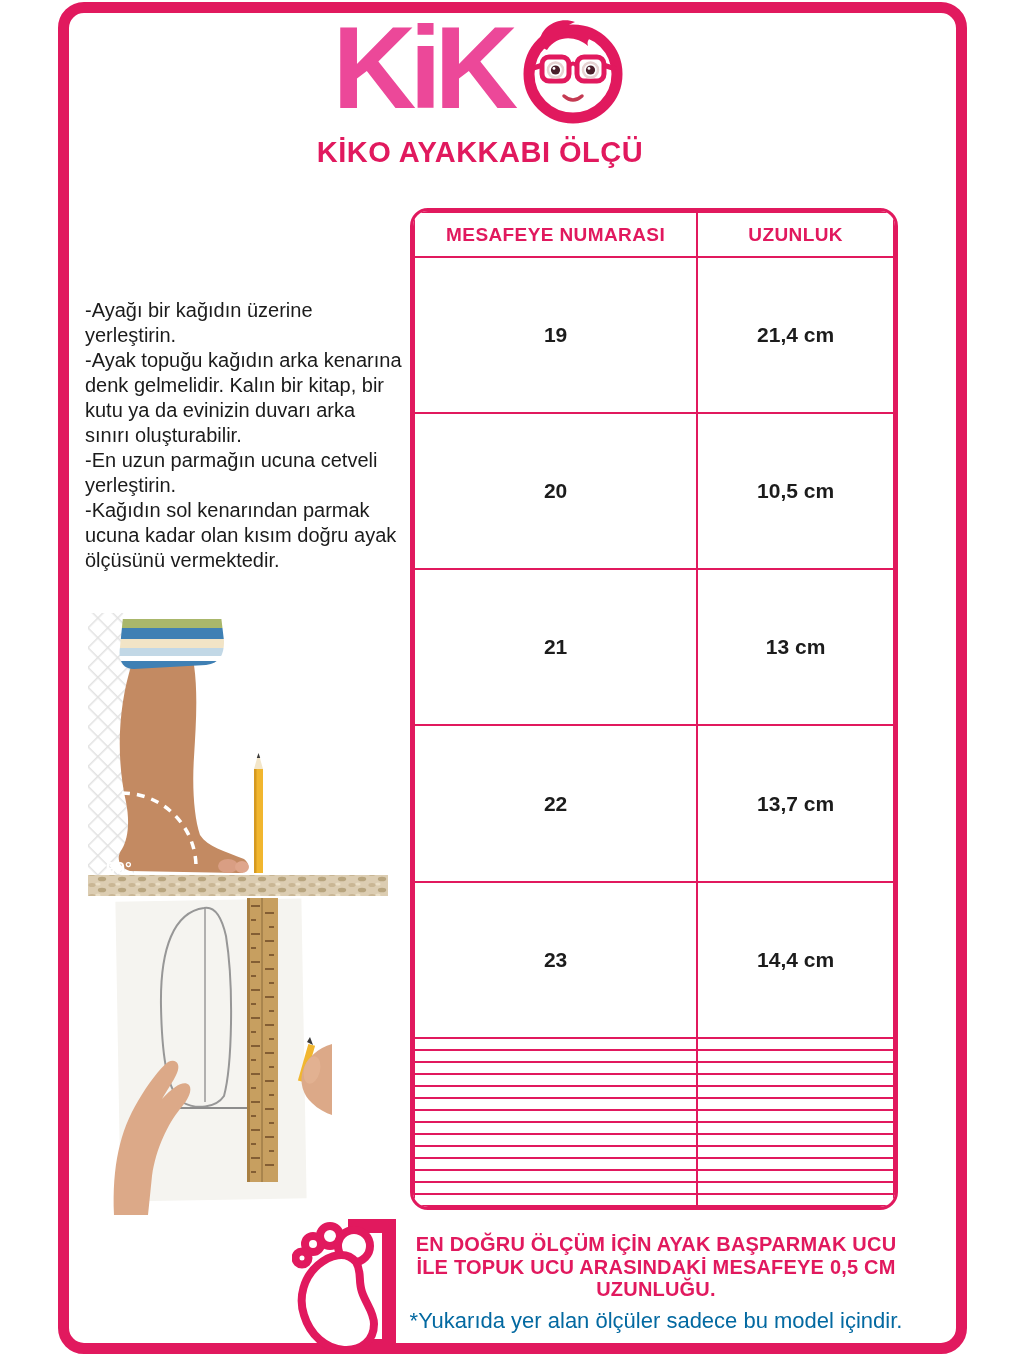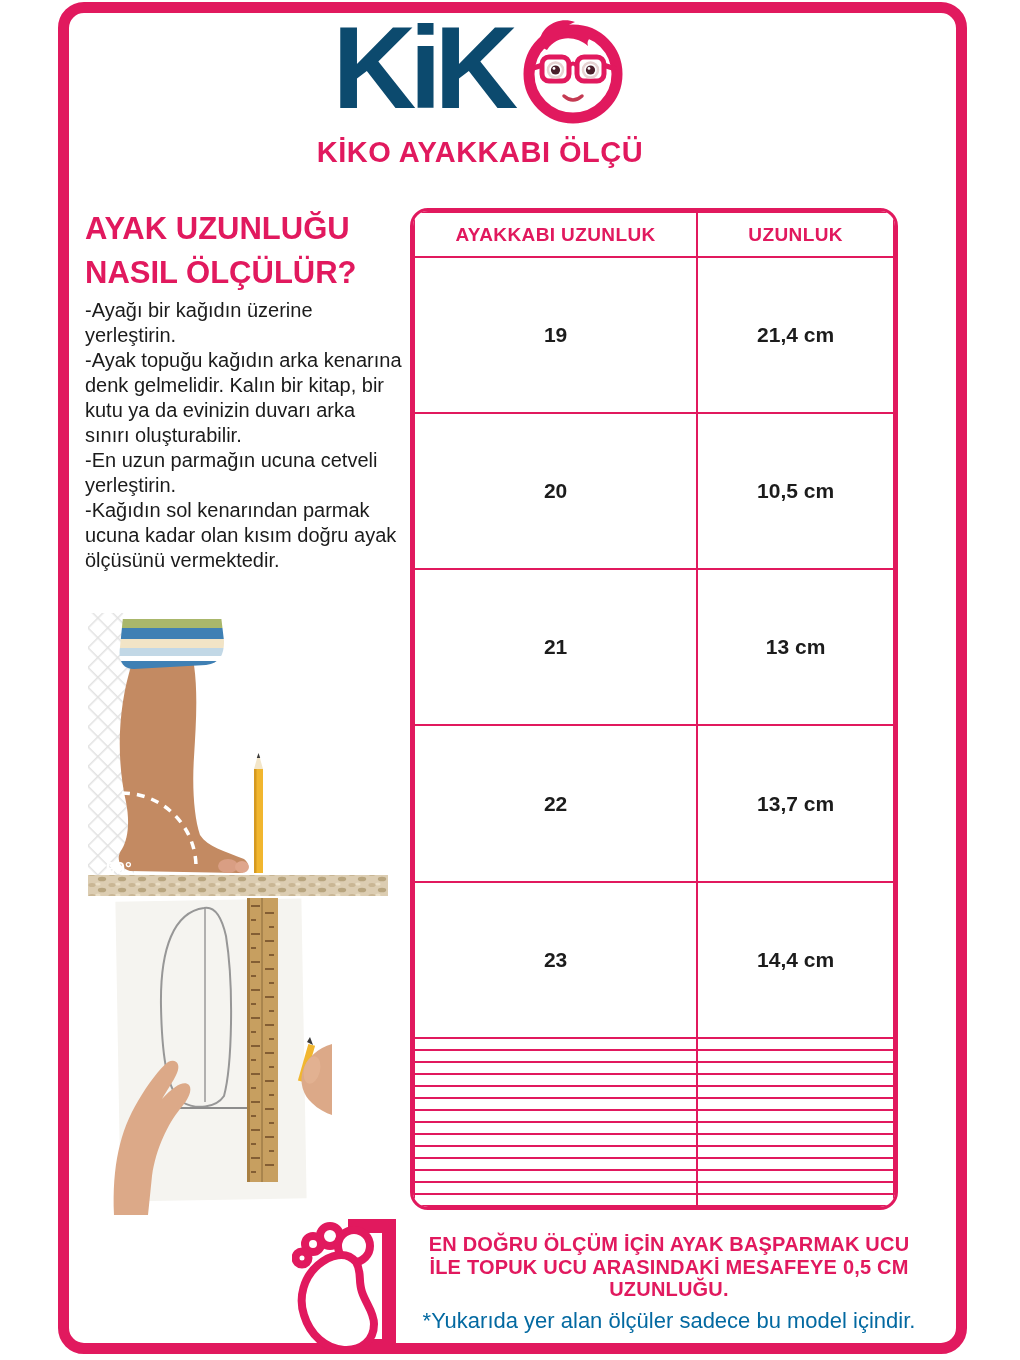--- a/index.html
+++ b/index.html
@@ -6,21 +6,21 @@
   html,body { background:#ffffff; }
   body { font-family:"Liberation Sans", sans-serif; }
   .page { position:relative; width:1020px; height:1360px; background:#fff; overflow:hidden; }
 
   .frame { position:absolute; left:58px; top:2px; width:909px; height:1352px;
            border:11px solid #E1195E; border-radius:26px; }
 
   
   .logo-row { position:absolute; left:292px; top:16px; width:376px; height:112px;
               display:flex; align-items:center; justify-content:center; }
-  .logo-text { font-size:116px; font-weight:bold; color:#0c4a6e; letter-spacing:-7px;
+  .logo-text { font-size:116px; font-weight:bold; color:#ec4899; letter-spacing:-7px;
                line-height:1; transform:translateY(-4px); }
   .logo-face { width:112px; height:112px; margin-left:4px; }
   .logo-subtitle { position:absolute; left:282px; top:136px; width:396px; text-align:center;
                    font-size:29px; font-weight:bold; color:#E1195E; letter-spacing:0.5px; }
 
   
   .heading { position:absolute; left:85px; top:207px; width:330px;
              font-size:31px; font-weight:bold; color:#E1195E; line-height:44px; }
   .instructions { position:absolute; left:85px; top:298px; width:320px;
                   font-size:20px; line-height:25px; color:#1b1b1b; }
@@ -38,21 +38,21 @@
   .size-table thead tr { height:45px; }
   .size-table th { color:#E1195E; font-size:19px; font-weight:bold; letter-spacing:0.4px; }
   .size-table td { color:#1c1c1c; font-size:21px; font-weight:bold; }
   .col-size { width:59%; }
 
   
   .add-label { position:absolute; left:76px; top:1243px; font-size:48px; font-weight:bold;
                color:#E1195E; letter-spacing:1px; display:flex; align-items:center; }
   .plus { margin-left:20px; font-size:50px; }
   .foot-icon { position:absolute; left:292px; top:1217px; width:118px; height:138px; }
-  .footer-note { position:absolute; left:403px; top:1233px; width:532px; text-align:center; }
+  .footer-note { position:absolute; left:390px; top:1233px; width:532px; text-align:center; }
   .footer-note .bold-line { font-size:20px; font-weight:bold; color:#E1195E;
                             line-height:22.5px; letter-spacing:0.2px; }
   .footer-note .plain-line { font-size:22px; color:#0369a1; margin-top:7px; }
 </style>
 </head>
 <body>
 
 <div class="page">
 
   <div class="frame"></div>
@@ -71,24 +71,20 @@
       <circle cx="75.5" cy="54" r="7.5" fill="none" stroke="#E6D2D2" stroke-width="2.5"></circle>
       <circle cx="40.5" cy="54" r="4.6" fill="#4A1F2B"></circle>
       <circle cx="75.5" cy="54" r="4.6" fill="#4A1F2B"></circle>
       <circle cx="39" cy="52.4" r="1.4" fill="#ffffff"></circle>
       <circle cx="74" cy="52.4" r="1.4" fill="#ffffff"></circle>
       <path d="M49,80 Q58,88 67,80" stroke="#C43A52" stroke-width="3.5" fill="none" stroke-linecap="round"></path>
     </svg>
   </div>
   <div class="logo-subtitle">KİKO AYAKKABI ÖLÇÜ</div>
 
-  <div class="heading">
-    <div>AYAK UZUNLUĞU</div>
-    <div>NASIL ÖLÇÜLÜR?</div>
-  </div>
 
   <div class="instructions">
     <p>-Ayağı bir kağıdın üzerine yerleştirin.</p>
     <p>-Ayak topuğu kağıdın arka kenarına denk gelmelidir. Kalın bir kitap, bir kutu ya da evinizin duvarı arka sınırı oluşturabilir.</p>
     <p>-En uzun parmağın ucuna cetveli yerleştirin.</p>
     <p>-Kağıdın sol kenarından parmak ucuna kadar olan kısım doğru ayak ölçüsünü vermektedir.</p>
   </div>
 
   <svg class="photo1" viewBox="0 0 300 289">
     <defs>
@@ -151,21 +147,21 @@
       <rect x="199" y="148" width="7" height="38" fill="#F1B62F" transform="rotate(16 202 167)"></rect>
       <path d="M228,148 C214,152 203,162 199,174 C195,186 199,199 208,207 C214,213 222,217 228,219 Z" fill="#DCA988"></path>
       <ellipse cx="208" cy="174" rx="8" ry="14" transform="rotate(14 208 174)" fill="#E2B191"></ellipse>
     </g>
   </svg>
 
   <div class="table-wrap">
     <table class="size-table">
       <thead>
         <tr>
-          <th class="col-size">AYAKKABI UZUNLUK</th>
+          <th class="col-size">MESAFEYE NUMARASI</th>
           <th>UZUNLUK</th>
         </tr>
       </thead>
       <tbody>
         <tr>
           <td>19</td>
           <td>21,4 cm</td>
         </tr>
         <tr>
           <td>20</td>

